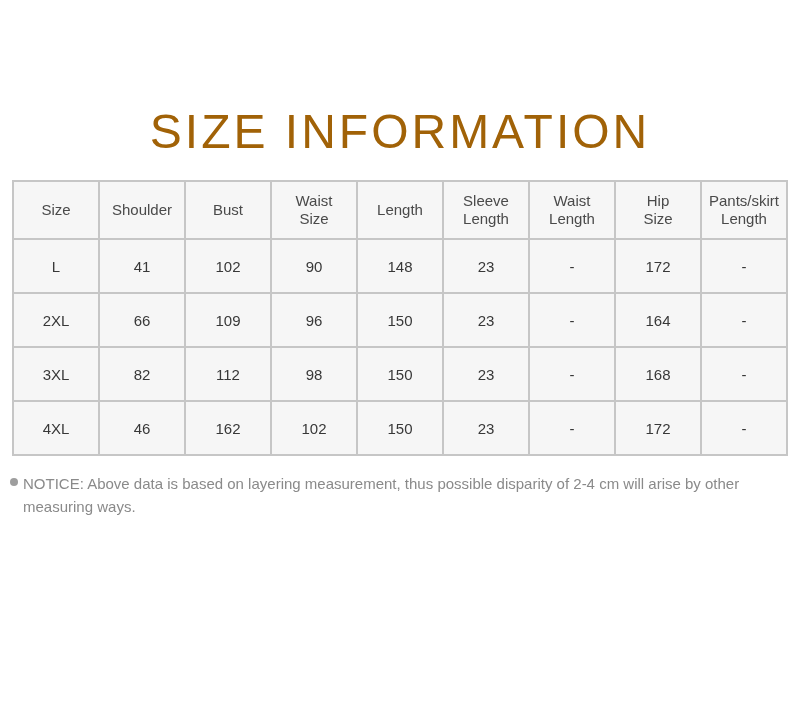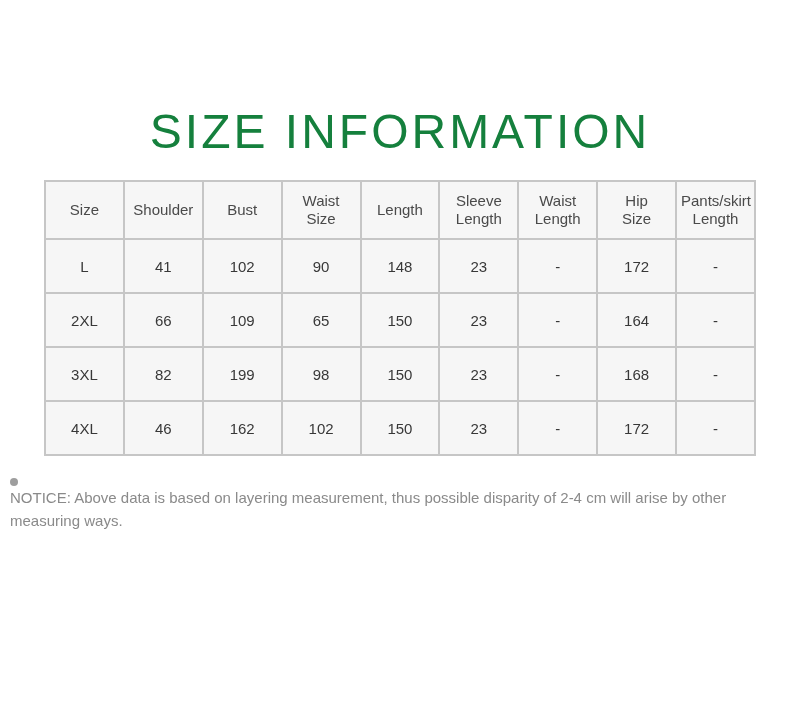--- a/index.html
+++ b/index.html
@@ -17,24 +17,24 @@
     position: relative;
   }
   .title {
     margin: 0;
     padding-top: 103px;
     text-align: center;
     font-size: 48px;
     line-height: 58px;
     font-weight: 300;
     letter-spacing: 3px;
-    color: #15803d;
+    color: #a16207;
   }
   table.size-table {
-    width: 712px;
+    width: 776px;
     margin: 19px auto 16px auto;
     border-collapse: collapse;
     table-layout: fixed;
   }
   table.size-table th,
   table.size-table td {
     border: 2px solid #c6c6c6;
     background: #f6f6f6;
     text-align: center;
     vertical-align: middle;
@@ -53,21 +53,20 @@
     font-size: 15px;
     color: #383838;
   }
   .notices {
     margin: 15px 15px 0 10px;
   }
   .notice {
     display: flex;
     align-items: flex-start;
     margin-bottom: 13px;
-    flex-direction: column;
   }
   .bullet {
     flex: 0 0 8px;
     width: 8px;
     height: 8px;
     border-radius: 50%;
     background: #9e9e9e;
     margin-top: 6px;
     margin-right: 5px;
   }
@@ -113,31 +112,31 @@
         <td>148</td>
         <td>23</td>
         <td>-</td>
         <td>172</td>
         <td>-</td>
       </tr>
       <tr>
         <td>2XL</td>
         <td>66</td>
         <td>109</td>
-        <td>65</td>
+        <td>96</td>
         <td>150</td>
         <td>23</td>
         <td>-</td>
         <td>164</td>
         <td>-</td>
       </tr>
       <tr>
         <td>3XL</td>
         <td>82</td>
-        <td>199</td>
+        <td>112</td>
         <td>98</td>
         <td>150</td>
         <td>23</td>
         <td>-</td>
         <td>168</td>
         <td>-</td>
       </tr>
       <tr>
         <td>4XL</td>
         <td>46</td>

